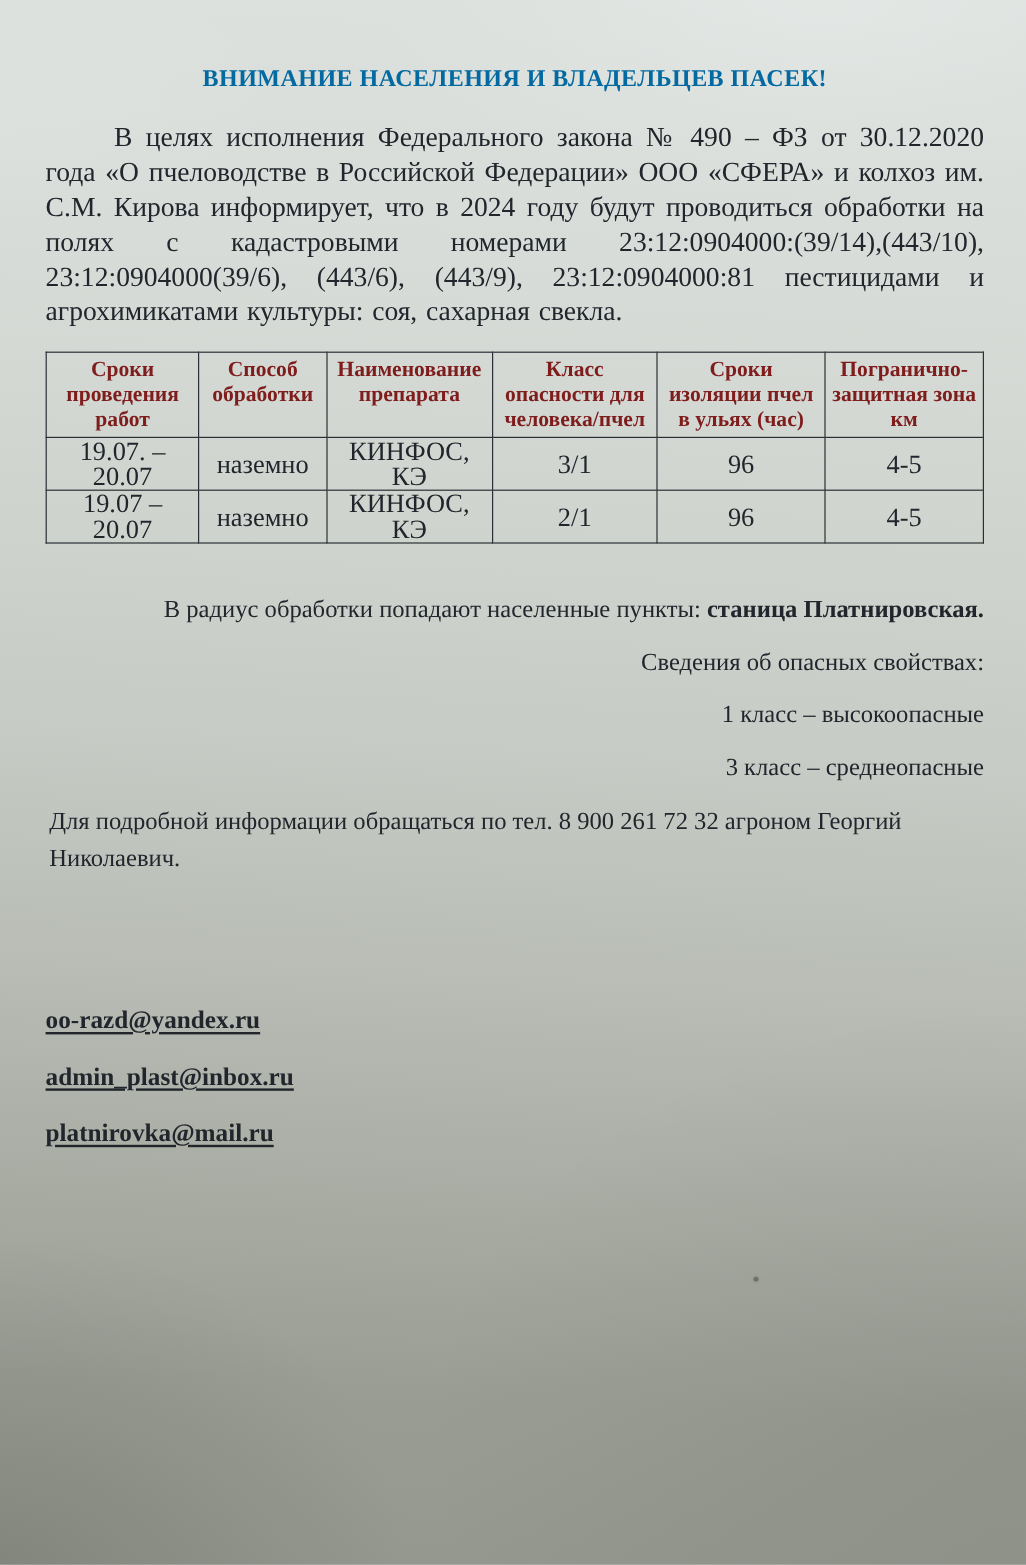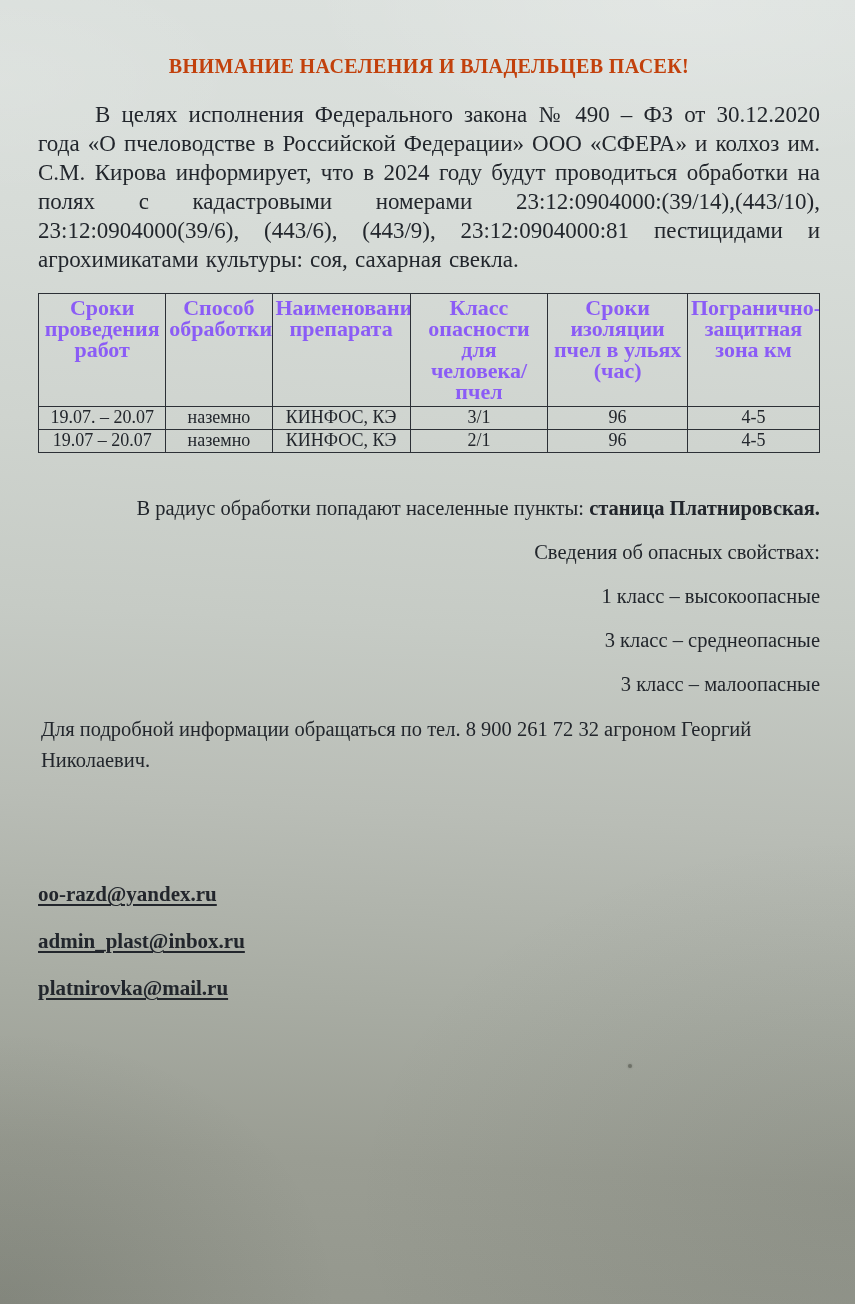--- a/index.html
+++ b/index.html
@@ -22,47 +22,47 @@
       radial-gradient(ellipse 520px 420px at 0% 100%, rgba(40,45,38,0.16), transparent 65%),
       radial-gradient(ellipse 720px 520px at 100% 92%, rgba(55,60,52,0.10), transparent 70%);
   }
   .content { position:relative; padding:55px 35px 0 38px; }
 
   h1.title {
     margin:0 0 22px 0;
     text-align:center;
     font-size:20px; font-weight:bold;
     letter-spacing:0.4px;
-    color:#c2410c;
+    color:#0369a1;
   }
   p.intro {
     margin:0 0 19px 0;
     font-size:23px; line-height:29px;
     text-align:justify; text-indent:57px;
     word-spacing:1.5px;
   }
   table.schedule {
     width:100%;
     border-collapse:collapse;
     table-layout:fixed;
   }
   table.schedule th, table.schedule td {
     border:1.4px solid #2c3036;
     text-align:center;
     overflow:hidden;
   }
   table.schedule th {
-    font-size:22px; font-weight:bold;
+    font-size:18px; font-weight:bold;
     line-height:21px;
     padding:3px 3px 4px 3px;
     vertical-align:top;
-    color:#8b5cf6;
+    color:#7f1d1d;
   }
   table.schedule td {
-    font-size:18px;
+    font-size:22px;
     line-height:21px;
     padding:0 3px 1px 3px;
     vertical-align:middle;
   }
   p.std {
     margin:0 0 15px 0;
     font-size:20.5px; line-height:29px;
     padding-left:7px;
     text-align:right;
   }
@@ -138,21 +138,20 @@
     </tbody>
   </table>
 
   <p class="std first-after-table"><span>В радиус обработки попадают населенные пункты: </span><strong>станица Платнировская.</strong></p>
 
 
   <p class="std">Сведения об опасных свойствах:</p>
 
   <p class="std">1 класс – высокоопасные</p>
   <p class="std">3 класс – среднеопасные</p>
-  <p class="std">3 класс – малоопасные</p>
 
   <p class="contact">Для подробной информации обращаться по тел. 8 900 261 72 32 агроном Георгий Николаевич.</p>
 
   <div class="emails">
     <p class="email">oo-razd@yandex.ru</p>
     <p class="email">admin_plast@inbox.ru</p>
     <p class="email">platnirovka@mail.ru</p>
   </div>
 
 </div>

